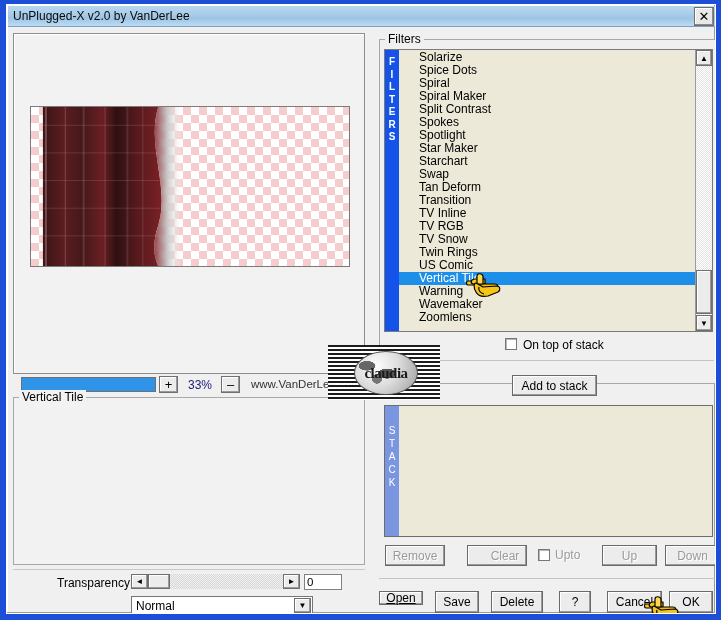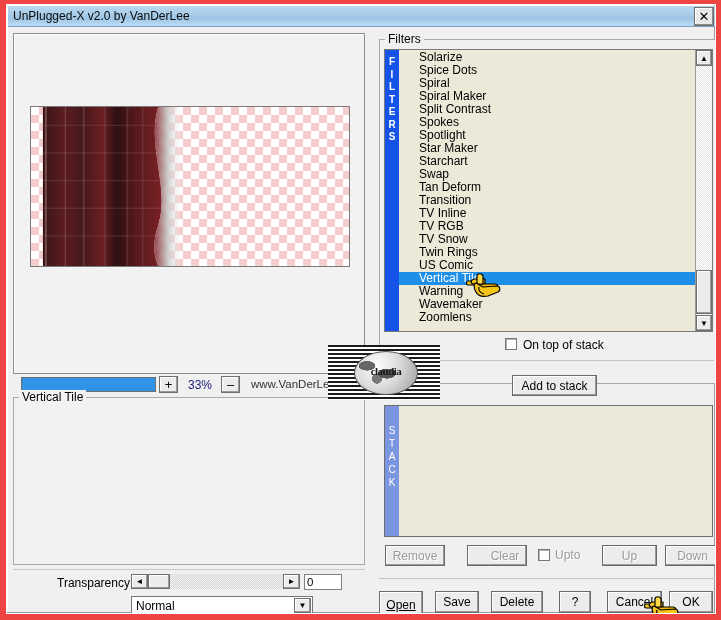--- a/index.html
+++ b/index.html
@@ -6,21 +6,21 @@
   body{
     width:721px;height:620px;overflow:hidden;
     font-family:"Liberation Sans", sans-serif;
     font-size:12px;
     -webkit-font-smoothing:none;
   }
 
   
   #app{
     position:relative;width:721px;height:620px;box-sizing:border-box;
-    background:#ef4444;
+    background:#1d4ed8;
     padding:4px 5px 6px 6px;
   }
   #frame{
     position:relative;width:100%;height:100%;box-sizing:border-box;
     background:#f0f0f0;
     border:1px solid #ffffff;
     box-shadow:inset -1px -1px 0 #9a9a9a, inset 1px 1px 0 #ffffff;
     overflow:hidden;
   }
 
@@ -236,21 +236,21 @@
   #btn-clear{position:absolute;left:83px;top:0;width:60px;height:21px;padding-left:16px;}
   #upto-wrap{position:absolute;left:154px;top:3px;display:flex;align-items:center;gap:5px;}
   #upto-label{font-size:12px;color:#9a9a9a;text-shadow:1px 1px 0 #fff;}
   #btn-up{position:absolute;left:218px;top:0;width:55px;height:21px;}
   #btn-down{position:absolute;left:281px;top:0;width:55px;height:21px;}
 
   #divider2{position:absolute;left:372px;top:573px;width:336px;height:1px;background:#c4c4c4;}
 
   
   #bottom-bar{position:absolute;left:372px;top:586px;width:336px;height:24px;}
-  #b-open{position:absolute;left:0px;top:0;width:44px;height:28px;text-decoration:underline;}
+  #b-open{position:absolute;left:0px;top:0;width:44px;height:14px;text-decoration:underline;}
   #b-save{position:absolute;left:56px;top:0;width:44px;height:22px;}
   #b-delete{position:absolute;left:112px;top:0;width:52px;height:22px;}
   #b-help{position:absolute;left:180px;top:0;width:32px;height:22px;}
   #b-cancel{position:absolute;left:228px;top:0;width:55px;height:22px;}
   #b-ok{position:absolute;left:290px;top:0;width:44px;height:22px;}
 
   
   #watermark{
     position:absolute;left:321px;top:340px;width:112px;height:55px;
     overflow:hidden;
@@ -267,21 +267,21 @@
   }
   #wm-globe:before{
     content:"";position:absolute;left:4px;top:6px;width:40px;height:26px;
     background:
       radial-gradient(ellipse at 20% 30%, #666 0 18%, transparent 19%),
       radial-gradient(ellipse at 70% 60%, #555 0 22%, transparent 23%),
       radial-gradient(ellipse at 45% 80%, #777 0 16%, transparent 17%);
   }
   #wm-text{
     position:absolute;left:28px;top:20px;width:60px;text-align:center;
-    font-size:11px;font-weight:bold;color:#1a1a1a;
+    font-size:15px;font-weight:bold;color:#1a1a1a;
     font-family:"Liberation Serif",serif;letter-spacing:-.5px;
   }
 
   
   .hand{position:absolute;width:42px;height:30px;pointer-events:none;}
   #hand-filter{left:458px;top:265px;}
   #hand-cancel{left:636px;top:588px;}
 </style>
 </head>
 <body>

